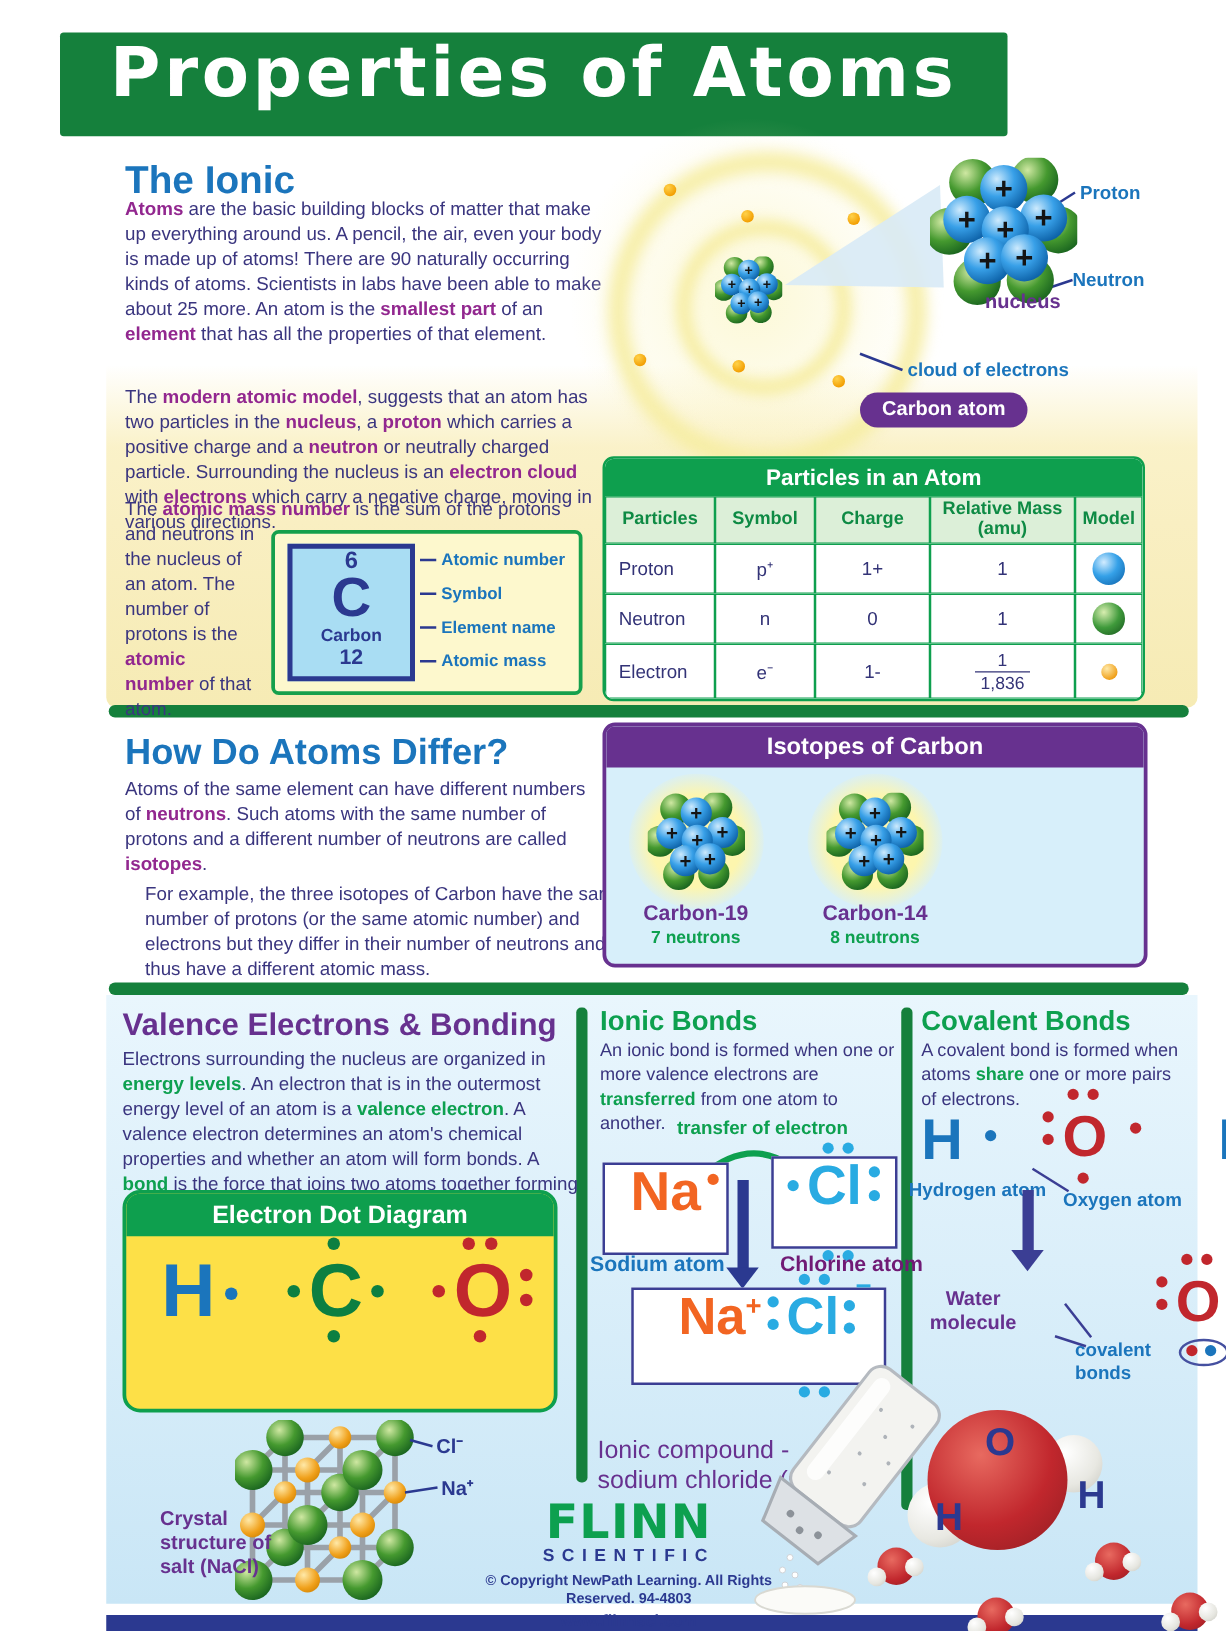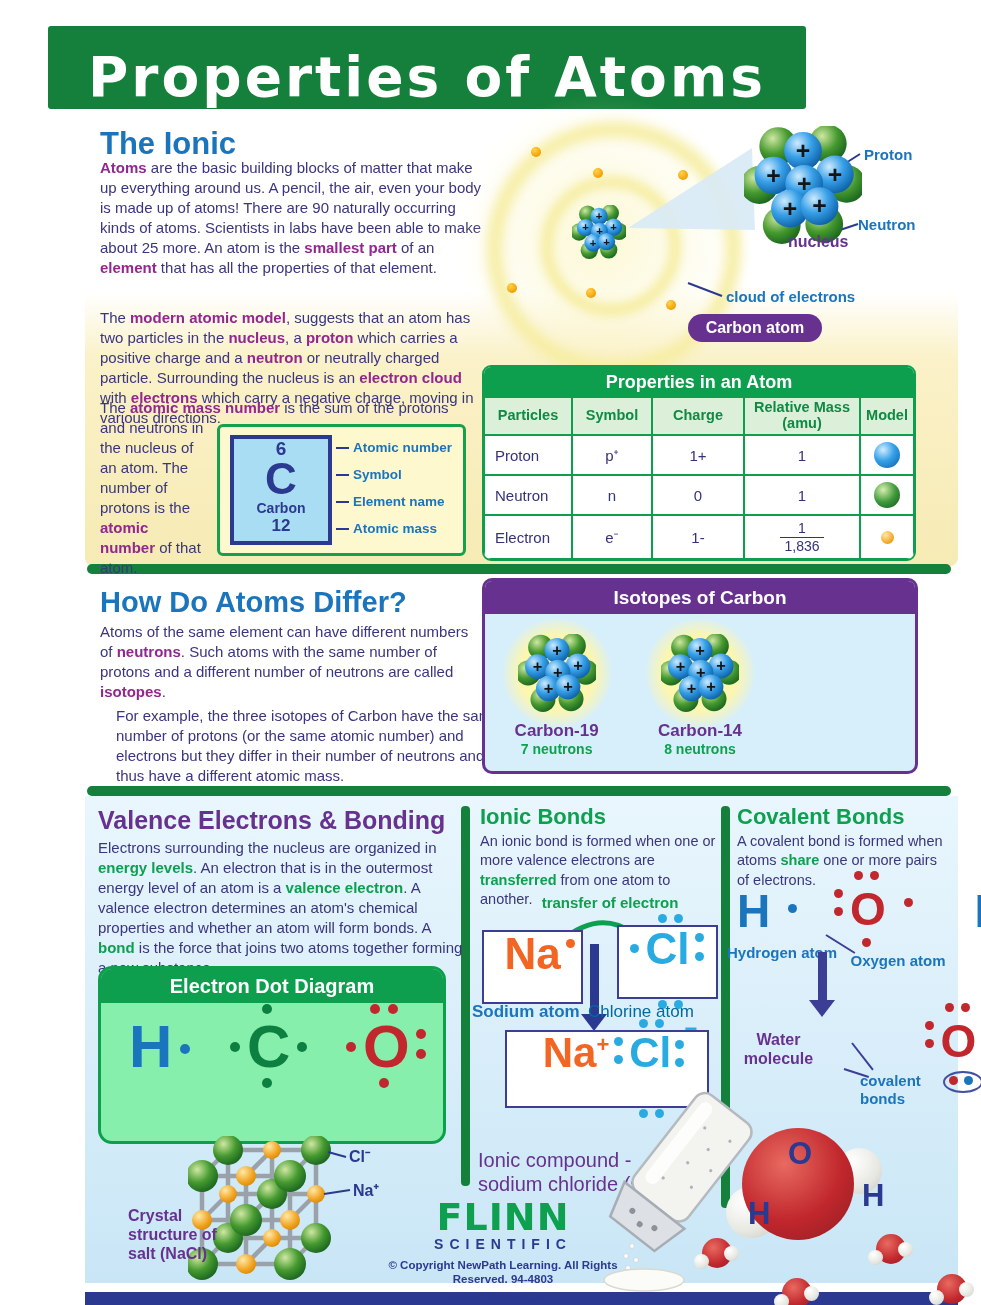--- a/index.html
+++ b/index.html
@@ -6,21 +6,21 @@
   .page{position:relative;width:981px;height:1305px;background:#fff;overflow:hidden;
         font-family:"Liberation Sans",sans-serif;}
   .abs{position:absolute;}
   i.dot{position:absolute;width:9px;height:9px;border-radius:50%;background:currentColor;font-style:normal;}
   .dred{background:#c1272d !important;} .dblue{background:#1b75bc !important;}
   b{font-weight:bold;} .m{color:#92278f;} .g{color:#0da04f;}
   .body-text{color:#3a357f;font-size:15px;line-height:1.33;}
 
   
   .titlebar{left:48px;top:26px;width:758px;height:83px;background:#15803c;border-radius:3px;
-            display:flex;align-items:flex-end;justify-content:center;}
+            display:flex;align-items:flex-start;justify-content:center;}
   .titlebar span{color:#fff;font-weight:bold;font-size:55px;letter-spacing:3px;
             font-family:"DejaVu Sans",sans-serif;}
 
   
   .cream-band{left:85px;top:292px;width:873px;height:274px;border-radius:0 0 8px 8px;
       background:linear-gradient(180deg,rgba(250,241,198,0),rgba(250,241,198,.95) 24%,#f9efc2 46%,#f6ebb4 100%);}
   .blue-band{left:85px;top:796px;width:873px;height:487px;
       background:linear-gradient(180deg,#e9f6fd,#c9e6f6);}
   .divider{left:87px;width:864px;height:10px;background:#15803c;border-radius:5px;}
   .vbar{width:9px;background:#15803c;border-radius:4px;}
@@ -72,21 +72,21 @@
         display:flex;align-items:center;justify-content:center;}
   .isobody{display:flex;}
   .iso-item{width:33.33%;text-align:center;}
   .iso-glow{width:108px;height:108px;border-radius:50%;margin:5px auto 0;
         background:radial-gradient(circle,#fdf6ae 48%,rgba(253,246,174,0) 74%);
         display:flex;align-items:center;justify-content:center;}
   .iso-name{color:#67318f;font-weight:bold;font-size:17px;margin-top:-6px;}
   .iso-sub{color:#0da04f;font-weight:bold;font-size:14px;}
 
   
-  .edd{left:98px;top:952px;width:342px;height:172px;background:#86efac;border:3px solid #0e9f4e;border-radius:14px;overflow:hidden;margin-top:14px;}
+  .edd{left:98px;top:952px;width:342px;height:172px;background:#fde047;border:3px solid #0e9f4e;border-radius:14px;overflow:hidden;}
   .eddhead{background:#0e9f4e;color:#fff;font-weight:bold;font-size:20px;height:34px;
         display:flex;align-items:center;justify-content:center;}
   .eddrow{position:relative;height:82px;}
   .eddrow .glyph{position:absolute;font-weight:bold;font-size:60px;line-height:1;}
   .eddrow i.dot{width:10px;height:10px;}
   .eddcap{color:#3a357f;font-size:13.5px;line-height:1.25;padding:0 14px;}
 
   .glyph{position:relative;font-weight:bold;line-height:1;}
 
   
@@ -235,21 +235,21 @@
             <span class="dash"></span>
             <span>Atomic mass</span>
           </div>
       </span>
     </span>
     <span>neutrons in the nucleus of an atom.  The number of protons is the <b class="m">atomic number</b> of that atom.</span>
   </div>
 
   
   <div class="abs ptable">
-    <div class="ptable-title">Properties in an Atom</div>
+    <div class="ptable-title">Particles in an Atom</div>
     <div class="pgrid">
       <div class="th">Particles</div>
       <div class="th">Symbol</div>
       <div class="th">Charge</div>
       <div class="th" style="padding:0 8px;">Relative Mass (amu)</div>
       <div class="th">Model</div>
 
       <div class="td tdl">Proton</div>
       <div class="td">p⁺</div>
       <div class="td">1+</div>
@@ -406,21 +406,21 @@
       <span>Cl</span>
       <i class="dot" style="left:12px;top:-13px;"></i><i class="dot" style="left:28px;top:-13px;"></i>
       <i class="dot" style="left:12px;bottom:-12px;"></i><i class="dot" style="left:28px;bottom:-12px;"></i>
       <i class="dot" style="left:-16px;top:17px;"></i>
       <i class="dot" style="right:-14px;top:6px;"></i><i class="dot" style="right:-14px;top:25px;"></i>
     </span>
   </div>
   <div class="abs arrow-shaft" style="left:590px;top:944px;width:9px;height:72px;"></div>
   <div class="abs arrow-head" style="left:581px;top:1014px;border-top:17px solid #2b3990;"></div>
   <div class="abs" style="left:472px;top:1002px;font-weight:bold;font-size:17px;color:#1b75bc;">Sodium atom</div>
-  <div class="abs" style="left:588px;top:1002px;font-weight:normal;font-size:17px;color:#0369a1;">Chlorine atom</div>
+  <div class="abs" style="left:624px;top:1002px;font-weight:bold;font-size:17px;color:#701a75;">Chlorine atom</div>
   <div class="ibox" style="left:505px;top:1030px;width:200px;height:74px;gap:14px;">
     <span class="glyph" style="color:#f26522;font-size:42px;">
       <span>Na</span><sup style="font-size:22px;">+</sup>
     </span>
     <span class="glyph" style="color:#29abe2;font-size:42px;margin-left:6px;">
       <span>Cl</span>
       <i class="dot" style="left:10px;top:-13px;"></i><i class="dot" style="left:26px;top:-13px;"></i>
       <i class="dot" style="left:10px;bottom:-12px;"></i><i class="dot" style="left:26px;bottom:-12px;"></i>
       <i class="dot" style="left:-15px;top:5px;"></i><i class="dot" style="left:-15px;top:23px;"></i>
       <i class="dot" style="right:-13px;top:8px;"></i><i class="dot" style="right:-13px;top:26px;"></i>

